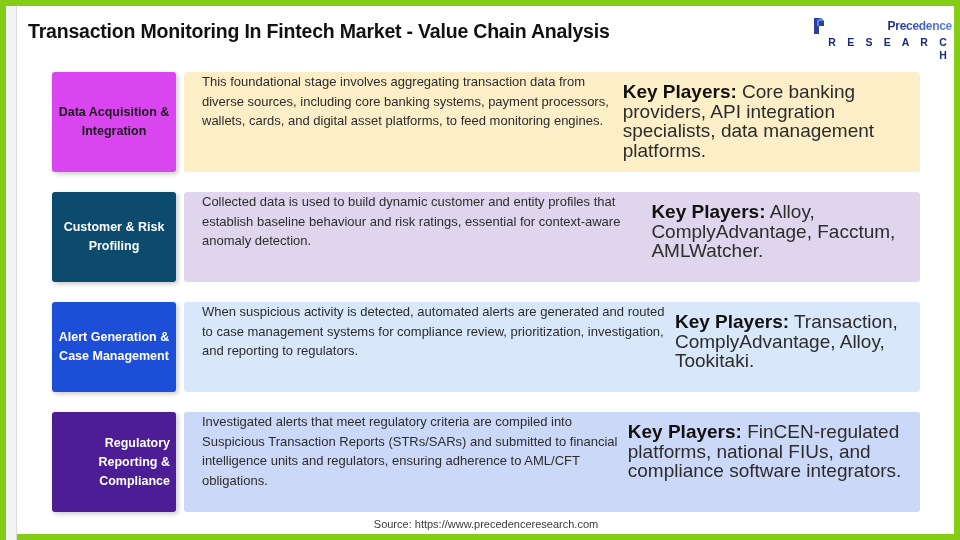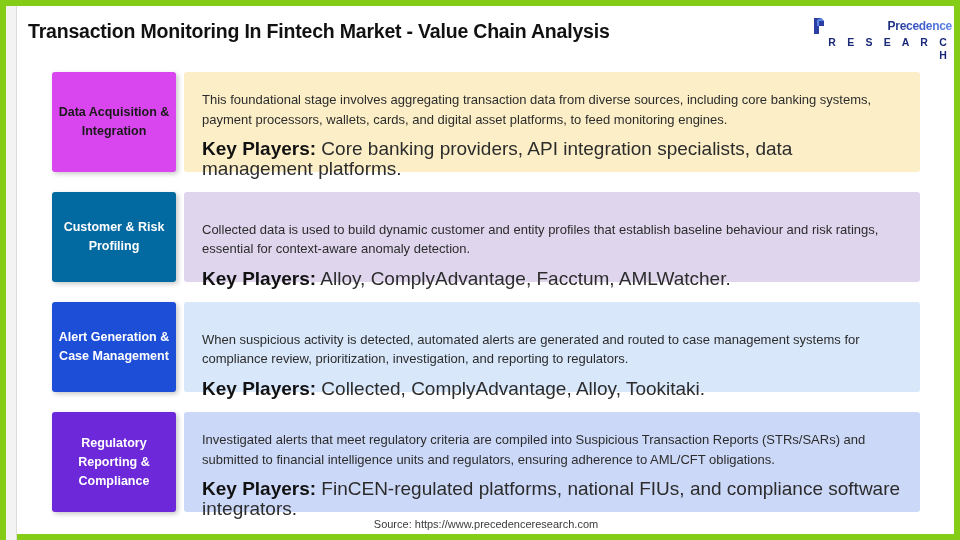--- a/index.html
+++ b/index.html
@@ -121,24 +121,23 @@
     line-height: 19px;
     padding: 0 6px;
   }
   .row-body {
     position: absolute;
     left: 150px;
     top: 0;
     width: 700px;
     height: 100%;
     display: flex;
-    flex-direction: column;
-    justify-content: flex-end;
+    flex-direction: row;
+    justify-content: center;
     z-index: 3;
-    margin-top: 6px;
   }
   .row-desc {
     font-size: 13px;
     line-height: 19.5px;
     color: #2c2c2c;
   }
   .row-players {
     font-size: 19px;
     line-height: 19.5px;
     color: #2c2c2c;
@@ -190,49 +189,49 @@
       <div class="row-desc">This foundational stage involves aggregating transaction data from diverse sources, including core banking systems, payment processors, wallets, cards, and digital asset platforms, to feed monitoring engines.</div>
       <div class="row-players">
         <b>Key Players:</b>
         <span>Core banking providers, API integration specialists, data management platforms.</span>
       </div>
     </div>
   </div>
 
   <div class="row" style="left:46px; top:186px; width:868px; height:90px;">
     <div class="row-band" style="background:#DFD6EE;"></div>
-    <div class="row-label" style="background:#0369a1;">
+    <div class="row-label" style="background:#0c4a6e;">
       <span class="row-label-text" style="color:#ffffff;">Customer &amp; Risk Profiling</span>
     </div>
     <div class="row-body">
       <div class="row-desc">Collected data is used to build dynamic customer and entity profiles that establish baseline behaviour and risk ratings, essential for context-aware anomaly detection.</div>
       <div class="row-players">
         <b>Key Players:</b>
         <span>Alloy, ComplyAdvantage, Facctum, AMLWatcher.</span>
       </div>
     </div>
   </div>
 
   <div class="row" style="left:46px; top:296px; width:868px; height:90px;">
     <div class="row-band" style="background:#D8E7FA;"></div>
     <div class="row-label" style="background:#1d4ed8;">
       <span class="row-label-text" style="color:#ffffff;">Alert Generation &amp; Case Management</span>
     </div>
     <div class="row-body">
       <div class="row-desc">When suspicious activity is detected, automated alerts are generated and routed to case management systems for compliance review, prioritization, investigation, and reporting to regulators.</div>
       <div class="row-players">
         <b>Key Players:</b>
-        <span>Collected, ComplyAdvantage, Alloy, Tookitaki.</span>
+        <span>Transaction, ComplyAdvantage, Alloy, Tookitaki.</span>
       </div>
     </div>
   </div>
 
   <div class="row" style="left:46px; top:406px; width:868px;">
     <div class="row-band" style="background:#CCD8F7;"></div>
-    <div class="row-label" style="background:#6d28d9;">
+    <div class="row-label" style="background:#4c1d95;text-align:right;">
       <span class="row-label-text" style="color:#ffffff;">Regulatory Reporting &amp; Compliance</span>
     </div>
     <div class="row-body">
       <div class="row-desc">Investigated alerts that meet regulatory criteria are compiled into Suspicious Transaction Reports (STRs/SARs) and submitted to financial intelligence units and regulators, ensuring adherence to AML/CFT obligations.</div>
       <div class="row-players">
         <b>Key Players:</b>
         <span>FinCEN-regulated platforms, national FIUs, and compliance software integrators.</span>
       </div>
     </div>
   </div>

